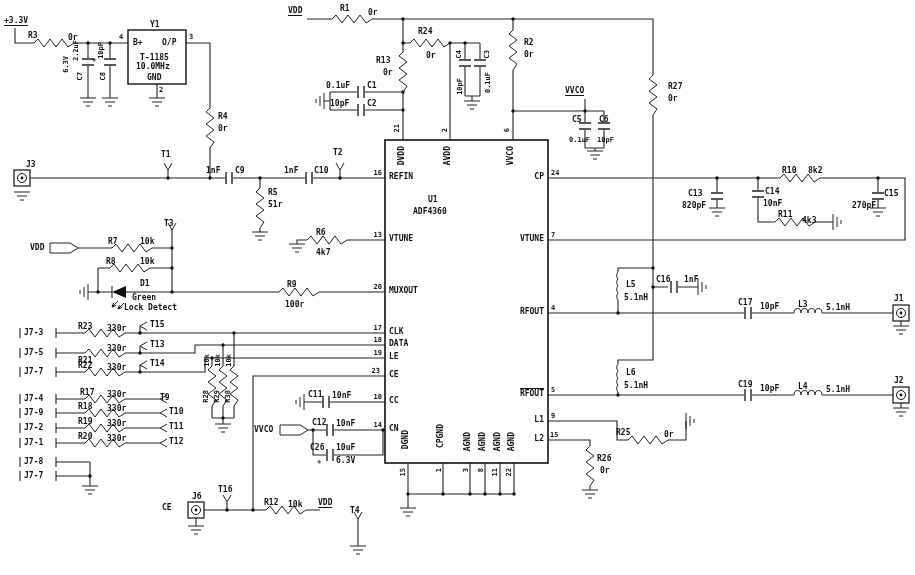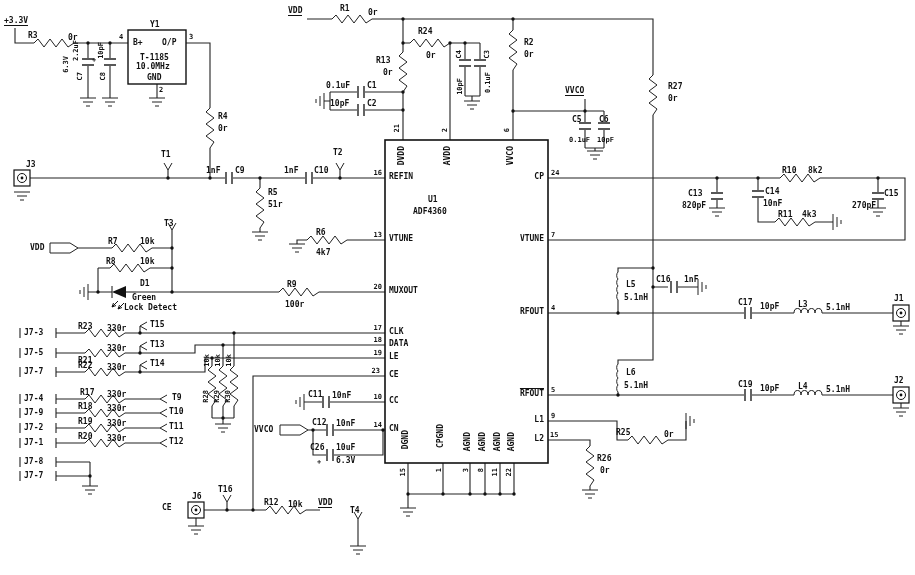--- a/index.html
+++ b/index.html
@@ -330,21 +330,21 @@
 <div class="L" style="left:316px;top:248px">4k7</div>
 <div class="L" style="left:287px;top:280px">R9</div>
 <div class="L" style="left:285px;top:300px">100r</div>
 <div class="L" style="left:108px;top:237px">R7</div>
 <div class="L" style="left:140px;top:237px">10k</div>
 <div class="L" style="left:106px;top:257px">R8</div>
 <div class="L" style="left:140px;top:257px">10k</div>
 <div class="L" style="left:782px;top:166px">R10</div>
 <div class="L" style="left:808px;top:166px">8k2</div>
 <div class="L" style="left:778px;top:210px">R11</div>
-<div class="L" style="left:802px;top:210px">4k3</div>
+<div class="L" style="left:802px;top:216px">4k3</div>
 <div class="L" style="left:264px;top:498px">R12</div>
 <div class="L" style="left:288px;top:500px">10k</div>
 <div class="L" style="left:78px;top:322px">R23</div>
 <div class="L" style="left:107px;top:324px">330r</div>
 <div class="L" style="left:78px;top:356px">R21</div>
 <div class="L" style="left:107px;top:344px">330r</div>
 <div class="L" style="left:78px;top:361px">R22</div>
 <div class="L" style="left:107px;top:363px">330r</div>
 <div class="L" style="left:80px;top:388px">R17</div>
 <div class="L" style="left:107px;top:390px">330r</div>
@@ -431,21 +431,21 @@
 <div class="L" style="left:24px;top:457px">J7-8</div>
 <div class="L" style="left:24px;top:471px">J7-7</div>
 
 <div class="L" style="left:161px;top:150px">T1</div>
 <div class="L" style="left:333px;top:148px">T2</div>
 <div class="L" style="left:164px;top:219px">T3</div>
 <div class="L" style="left:350px;top:506px">T4</div>
 <div class="L" style="left:150px;top:320px">T15</div>
 <div class="L" style="left:150px;top:340px">T13</div>
 <div class="L" style="left:150px;top:359px">T14</div>
-<div class="L" style="left:172px;top:393px">T9</div>
+<div class="L" style="left:160px;top:393px">T9</div>
 <div class="L" style="left:169px;top:407px">T10</div>
 <div class="L" style="left:169px;top:422px">T11</div>
 <div class="L" style="left:169px;top:437px">T12</div>
 <div class="L" style="left:218px;top:485px">T16</div>
 
 <div class="L" style="left:140px;top:279px">D1</div>
 <div class="L" style="left:132px;top:293px">Green</div>
 <div class="L" style="left:124px;top:303px">Lock Detect</div>
 </div>
 

